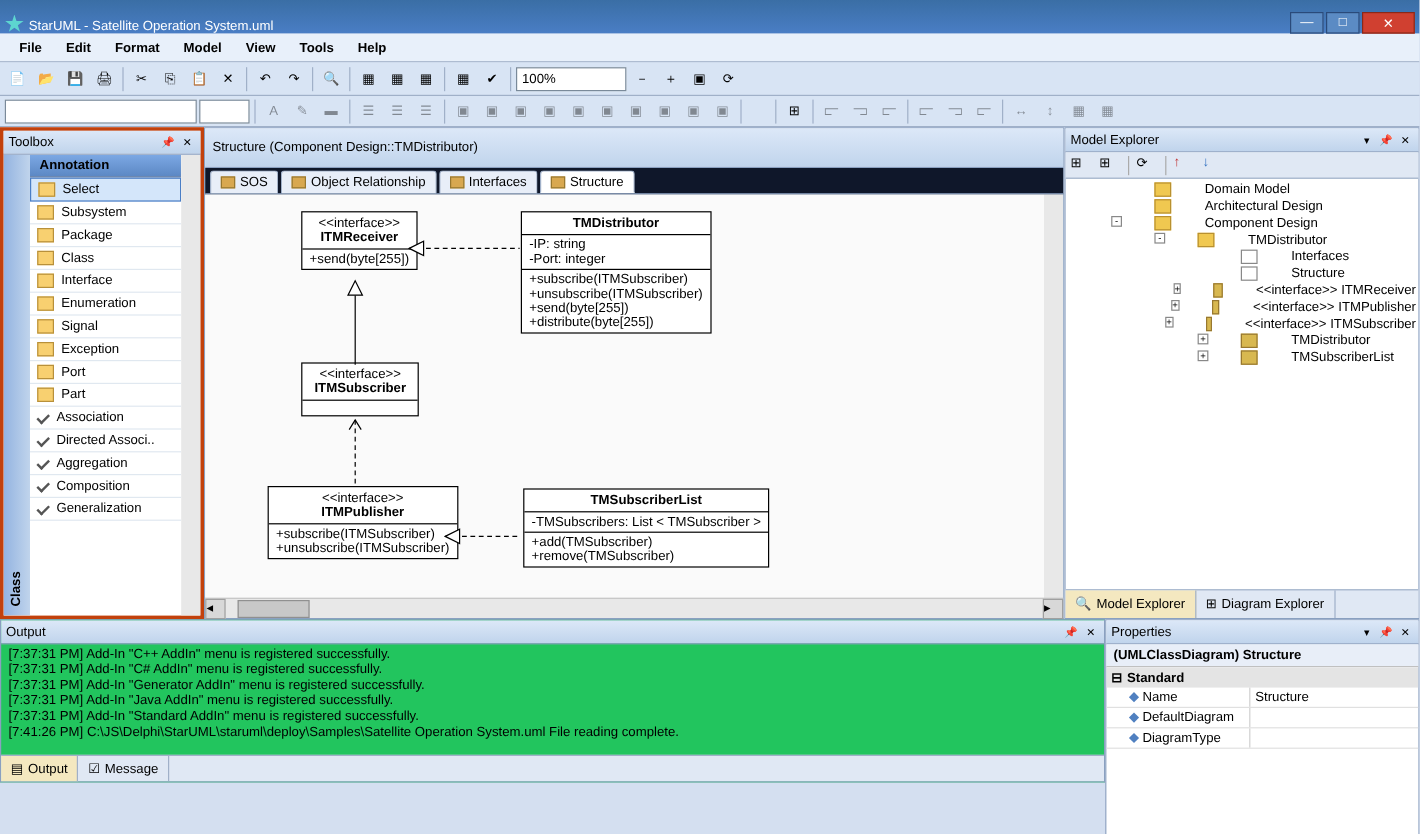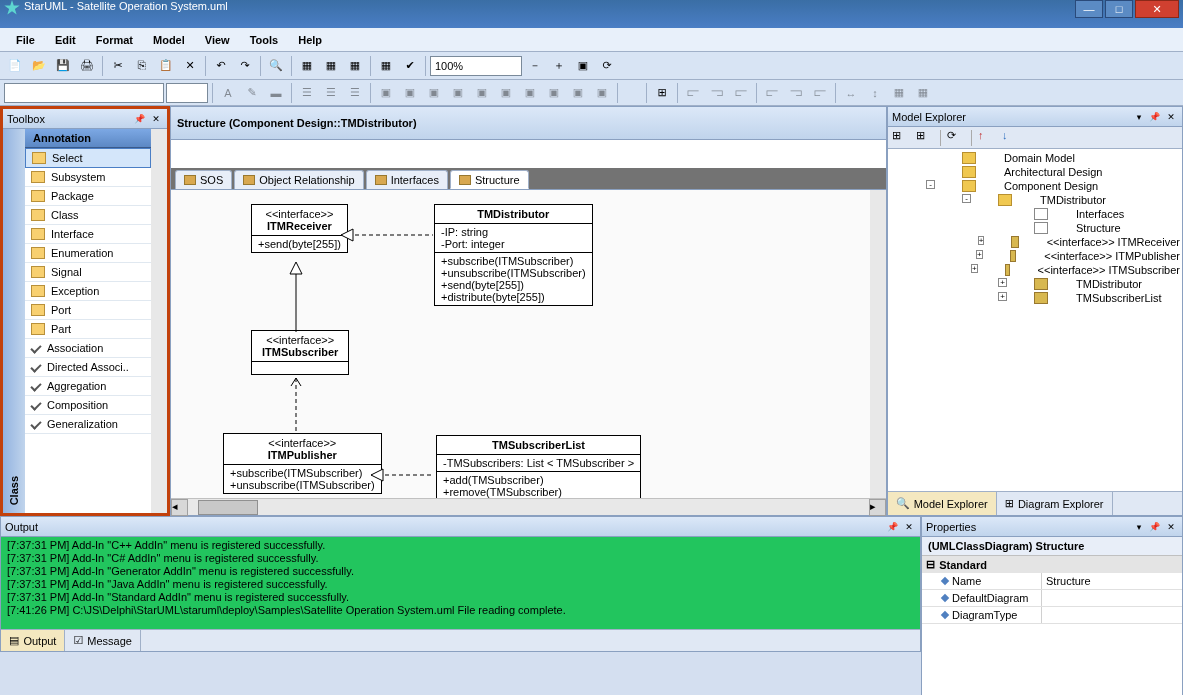--- a/index.html
+++ b/index.html
@@ -1,18 +1,18 @@
 <!DOCTYPE html>
 <html><head>
   <meta charset="utf-8">
   <style>
     * { box-sizing: border-box; margin: 0; padding: 0; font-family: Tahoma, Arial, sans-serif; font-size: 11px; }
     body { background: #d4dff0; width: 1183px; height: 695px; overflow: hidden; }
     
-    .titlebar { background: linear-gradient(to bottom, #3a6ea5, #4a7ec5); height: 28px; display: flex; align-items: flex-start; padding: 0 4px; color: white; }
+    .titlebar { background: linear-gradient(to bottom, #3a6ea5, #4a7ec5); height: 28px; display: flex; align-items: flex-end; padding: 0 4px; color: white; }
     .titlebar .icon-star { width: 16px; height: 16px; margin-right: 4px; background: #5dd5d0; clip-path: polygon(50% 0%, 61% 35%, 98% 35%, 68% 57%, 79% 91%, 50% 70%, 21% 91%, 32% 57%, 2% 35%, 39% 35%); }
     .titlebar .win-controls { margin-left: auto; display: flex; gap: 2px; }
     .win-btn { width: 28px; height: 18px; background: #5b8bc4; border: 1px solid #2a4a7a; color: white; display: flex; align-items: center; justify-content: center; cursor: pointer; }
     .win-btn.close { background: #d04030; border-color: #8a2818; width: 44px; }
     
     .menubar { background: #e8f0fa; height: 24px; display: flex; align-items: center; padding: 0 8px; gap: 4px; border-bottom: 1px solid #a0b0c8; }
     .menubar span { padding: 2px 8px; cursor: pointer; font-weight: bold; }
     
     .toolbar { background: #d8e4f4; height: 28px; display: flex; align-items: center; padding: 0 4px; gap: 2px; border-bottom: 1px solid #a0b0c8; }
     .toolbar2 { background: #d8e4f4; height: 26px; display: flex; align-items: center; padding: 0 4px; gap: 2px; border-bottom: 1px solid #a0b0c8; }
@@ -32,22 +32,22 @@
     .toolbox-side { width: 22px; background: linear-gradient(to right, #93b3e0, #c0d4ec); display: flex; align-items: flex-end; justify-content: center; padding-bottom: 8px; }
     .toolbox-side span { writing-mode: vertical-rl; transform: rotate(180deg); font-weight: bold; }
     .toolbox-list { flex: 1; overflow-y: auto; }
     .toolbox-cat { background: linear-gradient(to bottom, #7ca8e4, #5c88c4); color: black; font-weight: bold; padding: 3px 8px; border-bottom: 1px solid #3a5a8a; }
     .toolbox-item { padding: 3px 4px 3px 6px; display: flex; align-items: center; gap: 6px; border-bottom: 1px solid #e0e8f0; cursor: pointer; }
     .toolbox-item.selected { background: #d4e6fa; border: 1px solid #4a7ec5; }
     .tb-icon { width: 14px; height: 12px; background: #f8d070; border: 1px solid #b8903a; }
     .tb-icon.arrow { background: none; border: none; border-left: 2px solid #555; border-bottom: 2px solid #555; width: 10px; height: 6px; transform: rotate(-45deg); }
     
     .diagram-panel { flex: 1; display: flex; flex-direction: column; background: white; border: 1px solid #8aa0c0; }
-    .diagram-title { background: linear-gradient(to bottom, #dce8f8, #c0d4ec); height: 20px; padding: 16px 6px; display: flex; align-items: center; border-bottom: 1px solid #8aa0c0; font-weight: bold; }
-    .tabs { display: flex; background: #737373; height: 22px; border-bottom: 1px solid #8aa0c0; padding: 2px 4px 0; gap: 2px; margin-top: 28px; }
+    .diagram-title { background: linear-gradient(to bottom, #dce8f8, #c0d4ec); height: 20px; padding: 16px 6px; display: flex; align-items: center; border-bottom: 1px solid #8aa0c0; }
+    .tabs { display: flex; background: #0f172a; height: 22px; border-bottom: 1px solid #8aa0c0; padding: 2px 4px 0; gap: 2px; }
     .tab { padding: 2px 8px; background: #e8eef8; border: 1px solid #a0b0c8; border-bottom: none; border-radius: 3px 3px 0 0; cursor: pointer; display: flex; align-items: center; gap: 4px; }
     .tab.active { background: white; border-bottom: 1px solid white; }
     .tab-ico { width: 12px; height: 10px; background: #d8a850; border: 1px solid #987830; }
     
     .canvas { flex: 1; background-image: radial-gradient(circle, #d0d0d0 0.5px, transparent 0.5px); background-size: 8px 8px; background-color: #fafafa; position: relative; overflow: auto; }
     .scrollbar-h { height: 17px; background: #e8e8e8; border-top: 1px solid #c0c0c0; display: flex; }
     .scroll-btn { width: 17px; height: 17px; background: #d8d8d8; border: 1px solid #a0a0a0; }
     .scroll-thumb { width: 60px; height: 15px; background: #c8c8c8; border: 1px solid #909090; margin: 1px 0 0 10px; }
     
     .uml-class { position: absolute; background: white; border: 1px solid black; font-size: 11px; }

